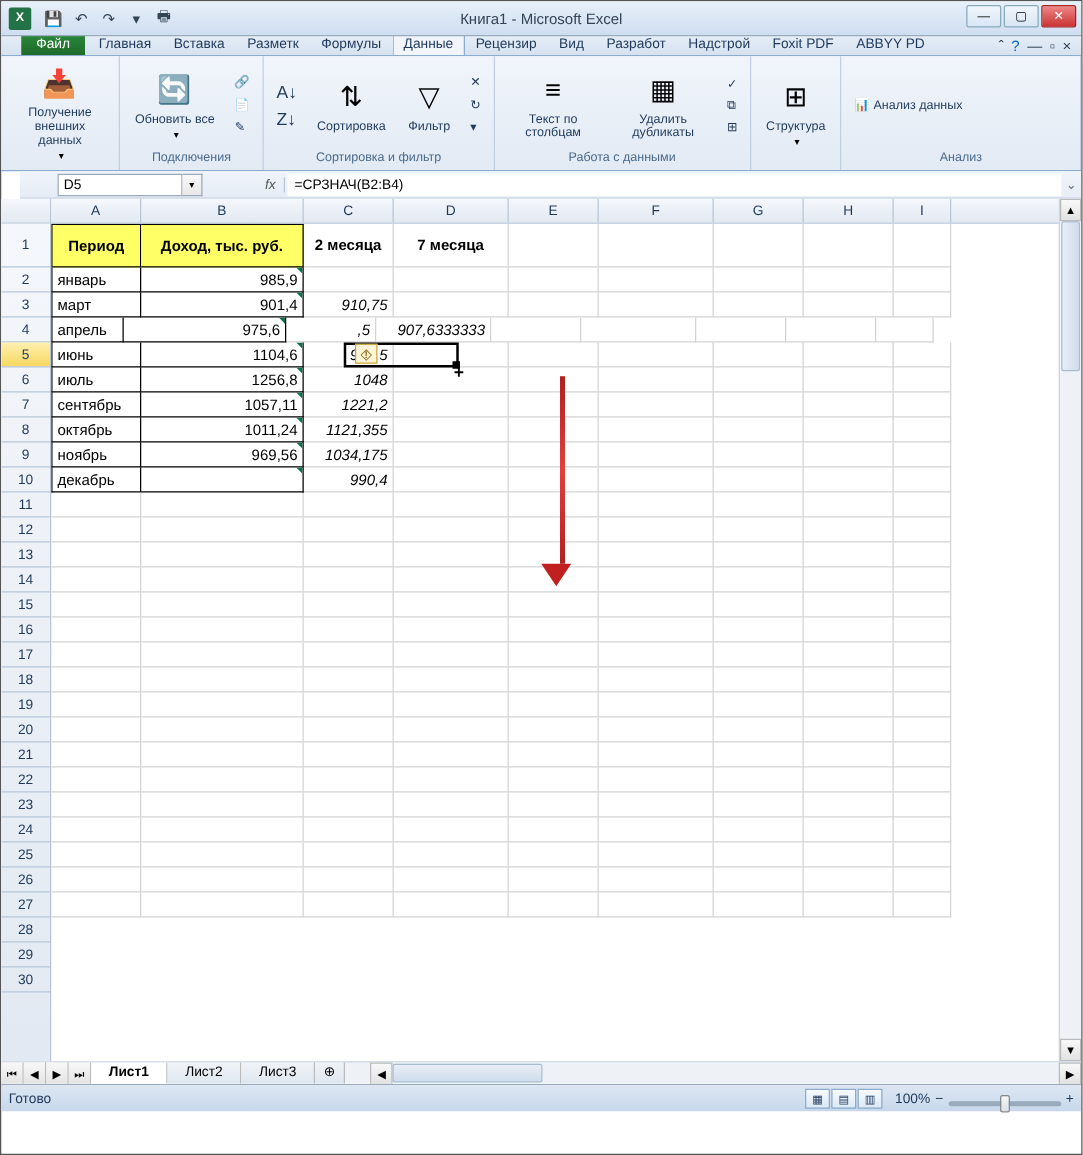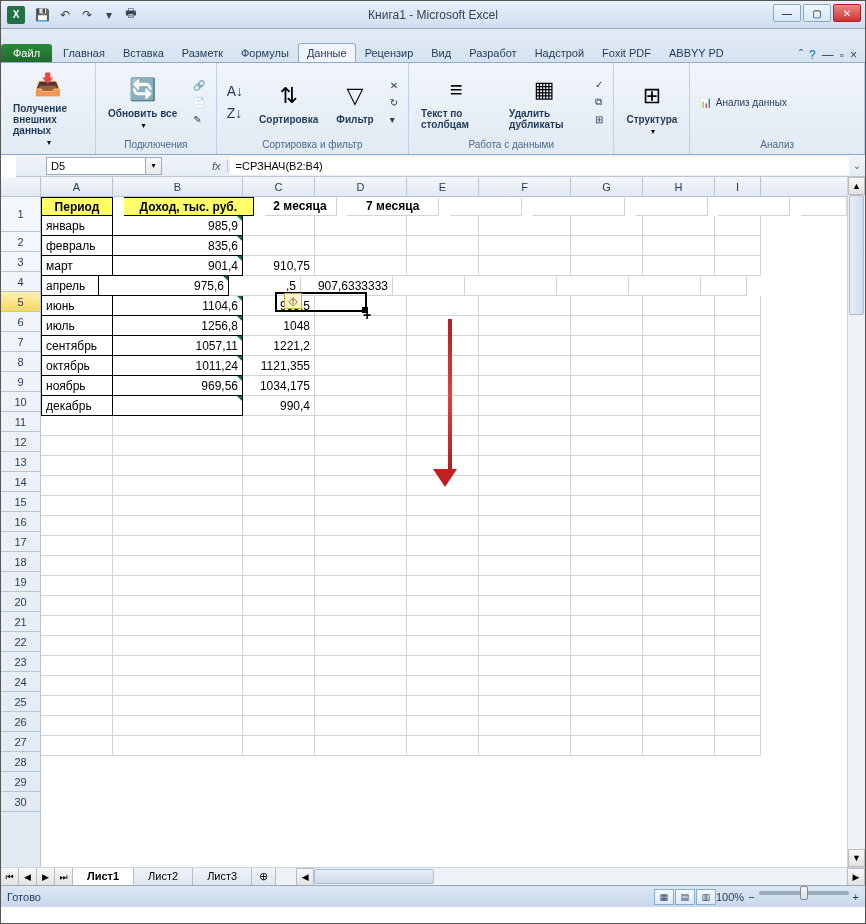--- a/index.html
+++ b/index.html
@@ -7,34 +7,34 @@
 
 .titlebar { height: 28px; background: linear-gradient(#e8f0fa, #cfdef0); display: flex; align-items: center; border-bottom: 1px solid #9ab; position: relative; }
 .titlebar .excel-icon { width: 18px; height: 18px; margin-left: 6px; background: #217346; border-radius: 2px; display: flex; align-items: center; justify-content: center; color: #fff; font-size: 10px; font-weight: bold; }
 .qat { display: flex; gap: 2px; margin-left: 8px; }
 .qat-btn { width: 20px; height: 20px; display: flex; align-items: center; justify-content: center; font-size: 12px; color: #345; cursor: pointer; }
 .title-text { position: absolute; left: 50%; transform: translateX(-50%); font-size: 12px; color: #345; }
 .window-controls { position: absolute; right: 4px; top: 3px; display: flex; gap: 2px; }
 .win-btn { width: 28px; height: 18px; border: 1px solid #8ab; background: linear-gradient(#f0f6fc,#d8e6f4); display: flex; align-items: center; justify-content: center; font-size: 10px; cursor: pointer; border-radius: 2px; }
 .win-btn.close { background: linear-gradient(#e88,#c33); color: #fff; border-color: #a22; }
 
-.ribbon-tabs { height: 34px; background: linear-gradient(#e4edf7,#d6e2f0); display: flex; align-items: flex-end; padding-left: 0; border-bottom: 1px solid #8aacce; }
+.ribbon-tabs { height: 16px; background: linear-gradient(#e4edf7,#d6e2f0); display: flex; align-items: flex-end; padding-left: 16px; border-bottom: 1px solid #8aacce; }
 .file-tab { background: linear-gradient(#2a8a3a,#1f6b2b); color: #fff; padding: 3px 12px; font-size: 11px; border-radius: 3px 3px 0 0; margin-right: 2px; cursor: pointer; }
 .tab { padding: 3px 8px; font-size: 11px; color: #1e395b; cursor: pointer; border: 1px solid transparent; border-bottom: none; }
 .tab.active { background: #f1f5fb; border-color: #8aacce; border-radius: 3px 3px 0 0; }
 .ribbon-right { margin-left: auto; display: flex; gap: 6px; padding-right: 8px; align-items: center; }
 .ribbon-right span { font-size: 12px; color: #345; cursor: pointer; }
 
 .ribbon { height: 92px; background: linear-gradient(#f1f5fb,#e2eaf4); border-bottom: 1px solid #8aacce; display: flex; }
 .ribbon-group { border-right: 1px solid #c0d0e4; display: flex; flex-direction: column; padding: 2px 6px; }
 .ribbon-group-content { flex: 1; display: flex; align-items: center; gap: 6px; }
 .ribbon-group-label { font-size: 10px; color: #4a6a8a; text-align: center; padding-bottom: 2px; }
 .ribbon-btn-large { display: flex; flex-direction: column; align-items: center; gap: 2px; padding: 4px 6px; cursor: pointer; }
 .ribbon-btn-large .icon { width: 32px; height: 32px; display: flex; align-items: center; justify-content: center; font-size: 22px; }
-.ribbon-btn-large .label { font-size: 10px; text-align: left; color: #1e395b; line-height: 1.1; max-width: 70px; font-weight: bold; }
+.ribbon-btn-large .label { font-size: 10px; text-align: center; color: #1e395b; line-height: 1.1; max-width: 70px; }
 .ribbon-btn-small { display: flex; align-items: center; gap: 3px; padding: 2px 4px; cursor: pointer; font-size: 10px; color: #1e395b; }
 .ribbon-col { display: flex; flex-direction: column; gap: 2px; }
 .dropdown-arrow::after { content: '▾'; font-size: 8px; margin-left: 2px; }
 
 .name-formula-bar { height: 22px; background: linear-gradient(#f0f4fa,#e5ecf5); border-bottom: 1px solid #b8c8da; display: flex; align-items: center; margin-left: 15px; }
 .name-box { width: 100px; height: 18px; border: 1px solid #9ab; background: #fff; margin-left: 30px; font-size: 11px; padding: 0 4px; display: flex; align-items: center; }
 .name-box-dd { width: 16px; height: 18px; border: 1px solid #9ab; border-left: none; background: linear-gradient(#f8f8f8,#e8e8e8); display: flex; align-items: center; justify-content: center; font-size: 8px; cursor: pointer; }
 .fx-label { margin-left: 50px; font-style: italic; font-size: 11px; color: #555; padding-right: 6px; border-right: 1px solid #b8c8da; }
 .formula-input { flex: 1; height: 18px; border: none; background: #fff; font-size: 11px; padding: 0 6px; margin-left: 2px; }
 .formula-expand { width: 16px; font-size: 10px; color: #667; cursor: pointer; text-align: center; }
@@ -43,28 +43,28 @@
 .corner { position: absolute; top: 0; left: 0; width: 40px; height: 20px; background: linear-gradient(#f4f7fb,#e2e9f2); border-right: 1px solid #b6c6d8; border-bottom: 1px solid #b6c6d8; }
 .col-headers { position: absolute; top: 0; left: 40px; right: 18px; height: 20px; display: flex; background: linear-gradient(#f4f7fb,#e2e9f2); border-bottom: 1px solid #b6c6d8; }
 .col-h { border-right: 1px solid #b6c6d8; text-align: center; font-size: 11px; color: #1e395b; line-height: 20px; cursor: pointer; }
 .row-headers { position: absolute; top: 20px; left: 0; width: 40px; bottom: 18px; background: linear-gradient(#f4f7fb,#e2e9f2); border-right: 1px solid #b6c6d8; }
 .row-h { height: 20px; border-bottom: 1px solid #b6c6d8; text-align: center; font-size: 11px; color: #1e395b; line-height: 20px; cursor: pointer; }
 .row-h.tall { height: 35px; line-height: 35px; }
 .row-h.selected { background: linear-gradient(#fff0b0,#f8d860); }
 
 .grid { position: absolute; top: 20px; left: 40px; right: 18px; bottom: 18px; overflow: hidden; }
 .grid-row { display: flex; height: 20px; }
-.grid-row.tall { height: 19px; justify-content: space-between; }
+.grid-row.tall { height: 35px; }
 .cell { border-right: 1px solid #d4d4d4; border-bottom: 1px solid #d4d4d4; font-size: 12px; padding: 0 4px; display: flex; align-items: center; overflow: hidden; white-space: nowrap; cursor: cell; }
 .cell.header-a { background: #ffff66; border: 1px solid #000; font-weight: bold; justify-content: center; }
 .cell.header-b { background: #ffff66; border: 1px solid #000; border-left: none; font-weight: bold; justify-content: center; }
 .cell.data-a { border: 1px solid #000; border-top: none; }
 .cell.data-b { border: 1px solid #000; border-top: none; border-left: none; justify-content: flex-end; position: relative; }
 .cell.data-b::after { content: ''; position: absolute; top: 0; right: 0; border-top: 5px solid #0a7050; border-left: 5px solid transparent; }
-.cell.right { justify-content: flex-end; }
+.cell.right { justify-content: flex-end; font-style: italic; }
 .cell.center { justify-content: center; }
 .cell.bold { font-weight: bold; }
 
 .selection { position: absolute; border: 2.5px solid #000; background: transparent; pointer-events: none; }
 .fill-handle { position: absolute; width: 6px; height: 6px; background: #000; right: -3px; bottom: -3px; cursor: crosshair; pointer-events: auto; }
 .fill-cursor { position: absolute; font-size: 14px; font-weight: bold; color: #000; pointer-events: none; }
 
 .smart-tag { position: absolute; width: 18px; height: 16px; background: #fdf4da; border: 1px solid #caa83a; display: flex; align-items: center; justify-content: center; font-size: 10px; cursor: pointer; }
 .smart-tag::before { content: '◇'; color: #8a6a10; font-size: 12px; }
 .smart-tag::after { content: '!'; position: absolute; font-size: 8px; color: #8a6a10; font-weight: bold; }
@@ -79,21 +79,21 @@
 .sheet-tab { padding: 0 14px; font-size: 11px; border-right: 1px solid #bbb; background: linear-gradient(#f0f4f8,#dde6ef); line-height: 17px; cursor: pointer; }
 .sheet-tab.active { background: #fff; font-weight: bold; border-bottom: 1px solid #fff; }
 .scroll-h-track { flex: 1; position: relative; background: #eef2f7; margin-left: 20px; }
 .scroll-h-btn { position: absolute; top: 0; width: 18px; height: 18px; background: linear-gradient(#f8f8f8,#e2e2e2); border: 1px solid #bbb; text-align: center; font-size: 9px; line-height: 16px; cursor: pointer; }
 .scroll-h-thumb { position: absolute; top: 1px; left: 18px; width: 120px; height: 15px; background: linear-gradient(#e8eef6,#cfdcec); border: 1px solid #a8bccf; border-radius: 2px; cursor: pointer; }
 
 .statusbar { height: 22px; background: linear-gradient(#dce7f3,#c8d8ea); border-top: 1px solid #9ab; display: flex; align-items: center; padding: 0 6px; font-size: 11px; color: #1e395b; }
 .statusbar .spacer { flex: 1; }
 .view-btns { display: flex; gap: 1px; }
 .view-btn { width: 20px; height: 16px; border: 1px solid #8aacce; background: linear-gradient(#f6faff,#dde9f5); cursor: pointer; display: flex; align-items: center; justify-content: center; font-size: 9px; }
-.zoom { display: flex; align-items: flex-start; gap: 4px; }
+.zoom { display: flex; align-items: flex-end; gap: 4px; margin-left: 10px; }
 .zoom-slider { width: 90px; height: 4px; background: #9ab; position: relative; border-radius: 2px; }
 .zoom-slider::before { content:''; position:absolute; left:50%; width:1px; height:8px; top:-2px; background:#678; }
 .zoom-handle { position: absolute; width: 8px; height: 14px; background: linear-gradient(#f8f8f8,#d8e0e8); border: 1px solid #888; left: 50%; top: -5px; margin-left: -4px; border-radius: 2px; cursor: pointer; }
 
 .drag-arrow { position: absolute; pointer-events: none; }
 .arrow-shaft { width: 4px; background: linear-gradient(#b02020,#e04040,#b02020); margin: 0 auto; }
 .arrow-head { width: 0; height: 0; border-left: 12px solid transparent; border-right: 12px solid transparent; border-top: 18px solid #c02020; margin-left: -10px; }
 </style>
 </head>
 <body>
@@ -317,31 +317,20 @@
         <div class="cell data-b" style="width: 130px;">985,9</div>
         <div class="cell right" style="width: 72px;"></div>
         <div class="cell right" style="width: 92px;"></div>
         <div class="cell" style="width: 72px;"></div>
         <div class="cell" style="width: 92px;"></div>
         <div class="cell" style="width: 72px;"></div>
         <div class="cell" style="width: 72px;"></div>
         <div class="cell" style="width: 46px;"></div>
       </div>
       <div class="grid-row">
-        <div class="cell data-a" style="width: 72px;">февраль</div>
-        <div class="cell data-b" style="width: 130px;">835,6</div>
-        <div class="cell right" style="width: 72px;"></div>
-        <div class="cell right" style="width: 92px;"></div>
-        <div class="cell" style="width: 72px;"></div>
-        <div class="cell" style="width: 92px;"></div>
-        <div class="cell" style="width: 72px;"></div>
-        <div class="cell" style="width: 72px;"></div>
-        <div class="cell" style="width: 46px;"></div>
-      </div>
-      <div class="grid-row">
         <div class="cell data-a" style="width: 72px;">март</div>
         <div class="cell data-b" style="width: 130px;">901,4</div>
         <div class="cell right" style="width: 72px;">910,75</div>
         <div class="cell right" style="width: 92px;"></div>
         <div class="cell" style="width: 72px;"></div>
         <div class="cell" style="width: 92px;"></div>
         <div class="cell" style="width: 72px;"></div>
         <div class="cell" style="width: 72px;"></div>
         <div class="cell" style="width: 46px;"></div>
       </div>

